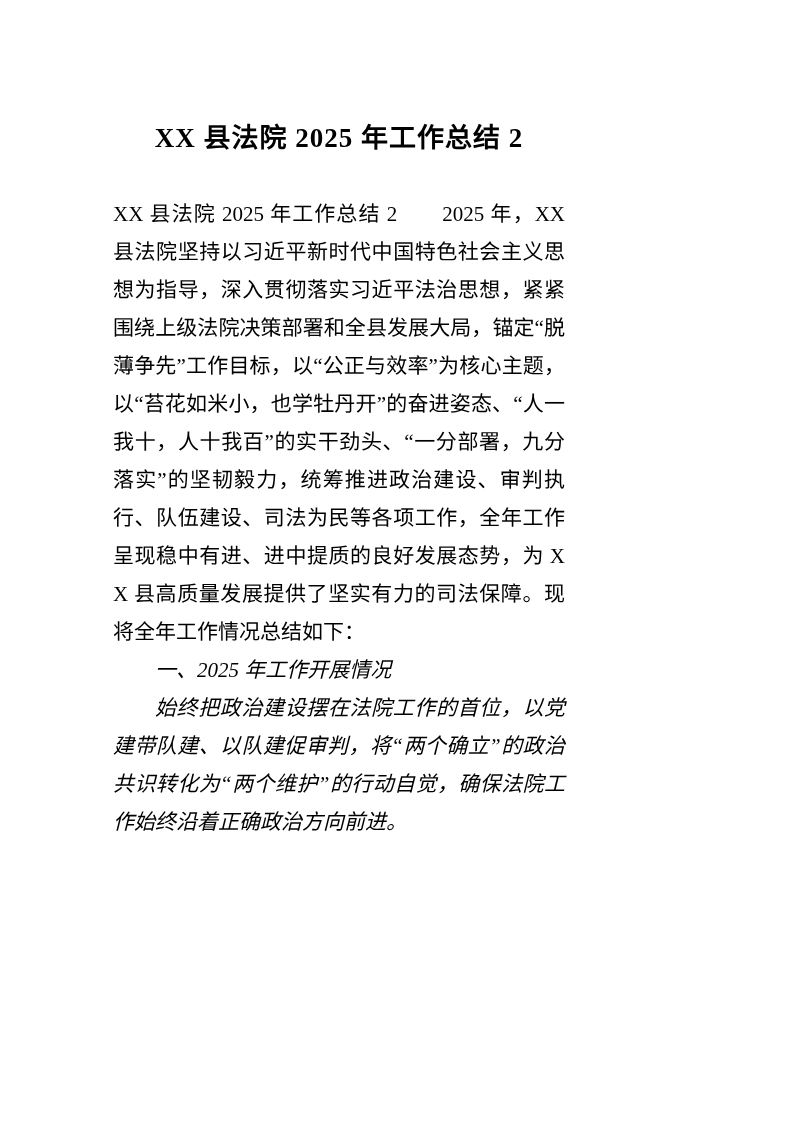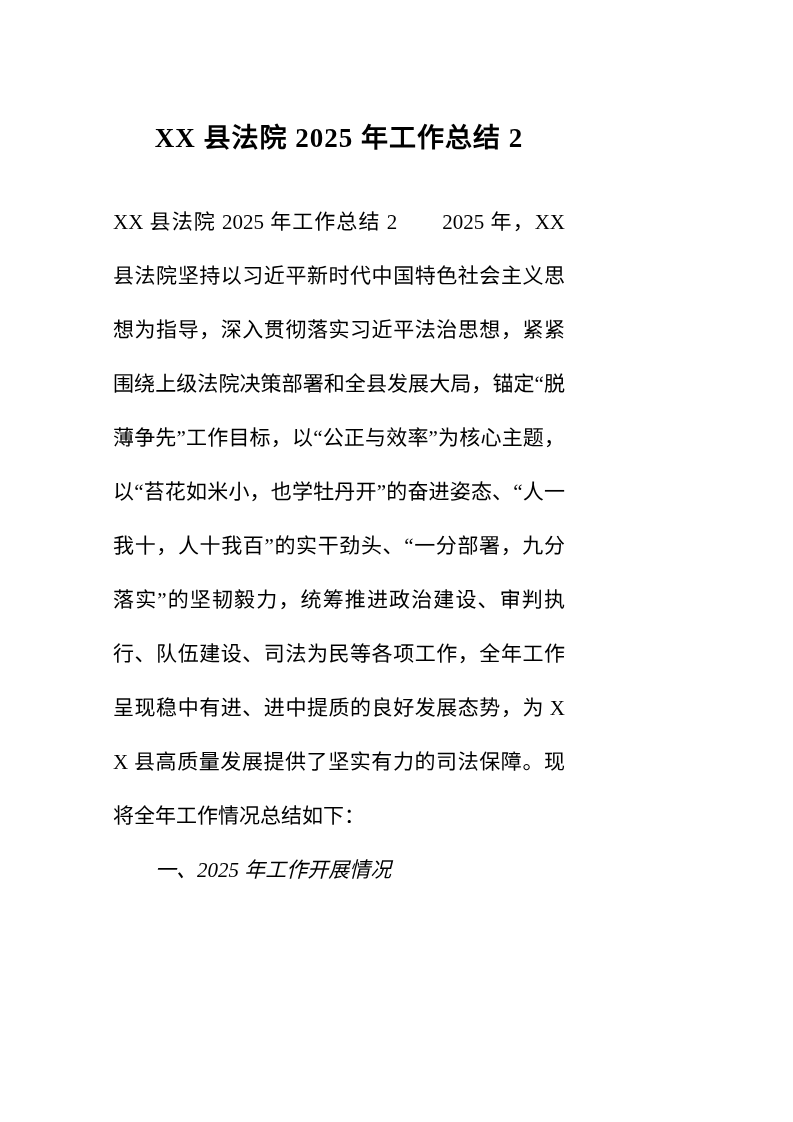--- a/index.html
+++ b/index.html
@@ -24,21 +24,21 @@
     font-size: 27px;
     font-weight: bold;
     line-height: 44px;
     text-align: center;
     letter-spacing: 1px;
     white-space: nowrap;
   }
   .doc-body {
     margin-top: 35px;
     font-size: 21px;
-    line-height: 54px;
+    line-height: 38px;
   }
   .doc-body p {
     text-align: justify;
     text-justify: inter-character;
     word-break: break-all;
   }
   .p-indent {
     text-indent: 2em;
     font-style: italic;
   }
@@ -48,15 +48,16 @@
 
 <div class="page">
   <h1 class="doc-title">XX 县法院 2025 年工作总结 2</h1>
 
   <div class="doc-body">
     <p>XX 县法院 2025 年工作总结 2　　2025 年，XX 县法院坚持以习近平新时代中国特色社会主义思想为指导，深入贯彻落实习近平法治思想，紧紧围绕上级法院决策部署和全县发展大局，锚定“脱薄争先”工作目标，以“公正与效率”为核心主题，以“苔花如米小，也学牡丹开”的奋进姿态、“人一我十，人十我百”的实干劲头、“一分部署，九分落实”的坚韧毅力，统筹推进政治建设、审判执行、队伍建设、司法为民等各项工作，全年工作呈现稳中有进、进中提质的良好发展态势，为 XX 县高质量发展提供了坚实有力的司法保障。现将全年工作情况总结如下：</p>
 
     <p class="p-indent">一、2025 年工作开展情况</p>
 
 
+    <p class="p-indent">始终把政治建设摆在法院工作的首位，以党建带队建、以队建促审判，将“两个确立”的政治共识转化为“两个维护”的行动自觉，确保法院工作始终沿着正确政治方向前进。</p>
 
   </div>
 </div>
 
 </body></html>

